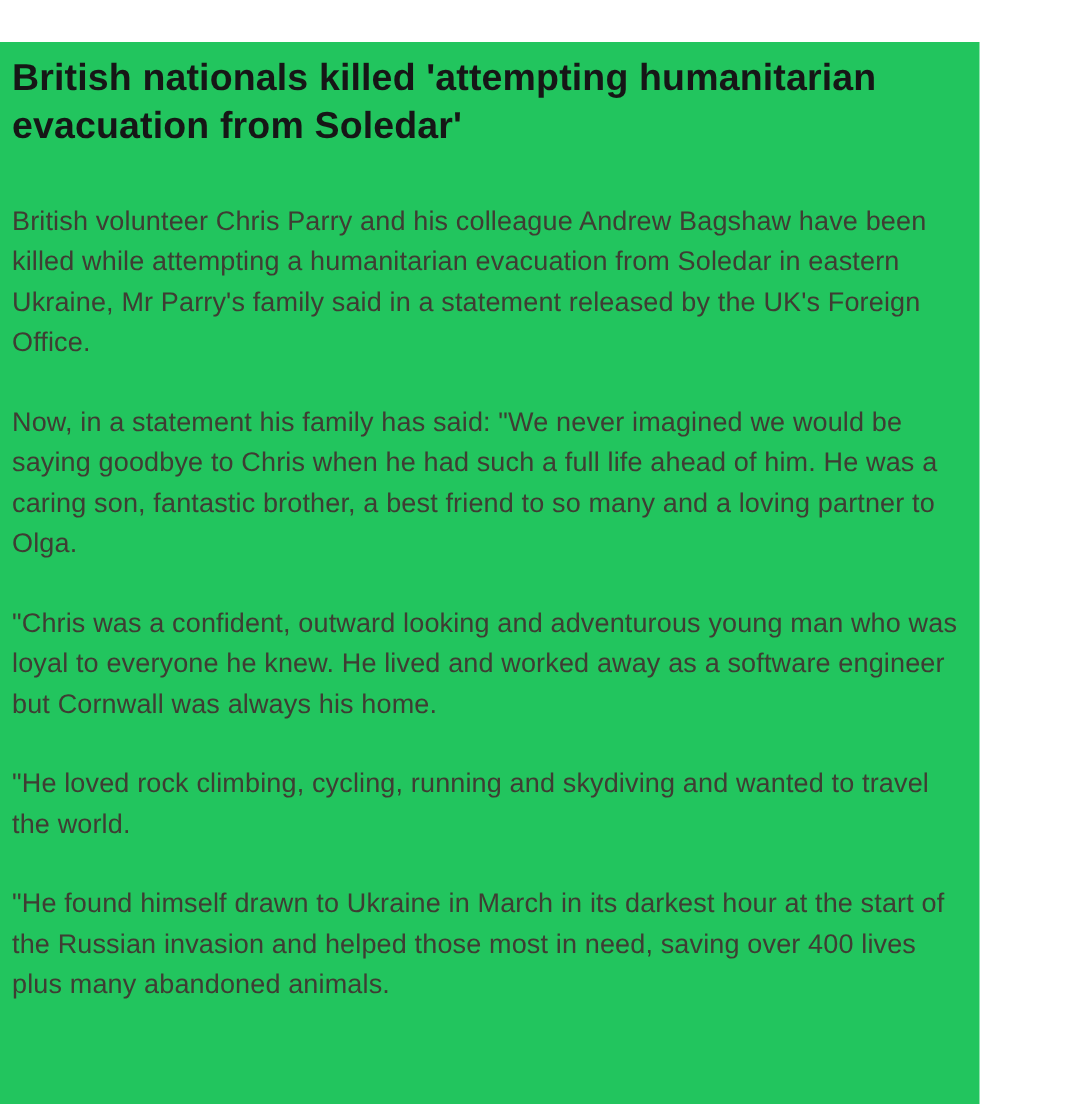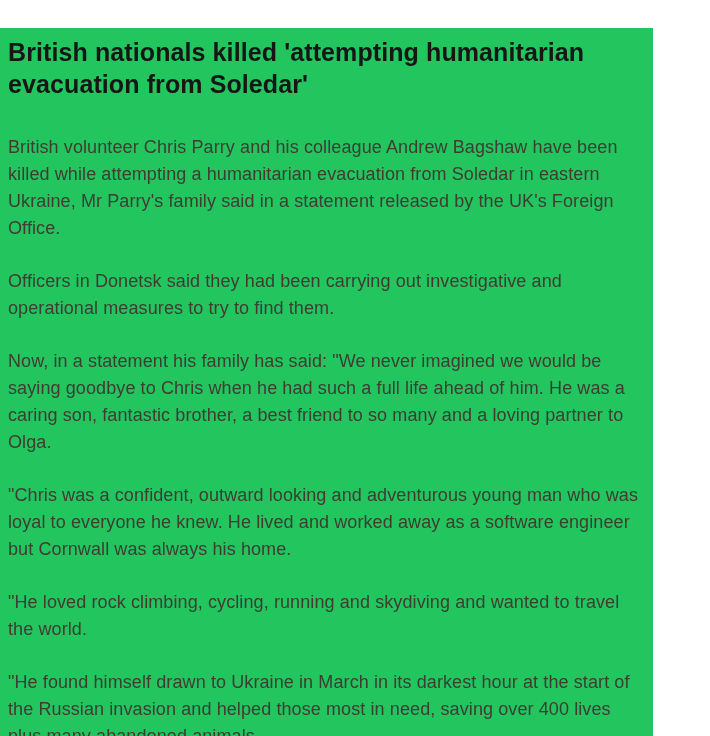--- a/index.html
+++ b/index.html
@@ -50,21 +50,20 @@
 </style>
 </head>
 <body>
 
 <div class="post">
   <h1 class="headline">British nationals killed 'attempting humanitarian evacuation from Soledar'</h1>
 
   <p class="body-para">British volunteer Chris Parry and his colleague Andrew Bagshaw have been killed while attempting a humanitarian evacuation from Soledar in eastern Ukraine, Mr Parry's family said in a statement released by the UK's Foreign Office.</p>
 
 
-  <p class="body-para">Officers in Donetsk said they had been carrying out investigative and operational measures to try to find them.</p>
 
   <p class="body-para">Now, in a statement his family has said: "We never imagined we would be saying goodbye to Chris when he had such a full life ahead of him. He was a caring son, fantastic brother, a best friend to so many and a loving partner to Olga.</p>
 
   <p class="body-para">"Chris was a confident, outward looking and adventurous young man who was loyal to everyone he knew. He lived and worked away as a software engineer but Cornwall was always his home.</p>
 
   <p class="body-para">"He loved rock climbing, cycling, running and skydiving and wanted to travel the world.</p>
 
   <p class="body-para">"He found himself drawn to Ukraine in March in its darkest hour at the start of the Russian invasion and helped those most in need, saving over 400 lives plus many abandoned animals.</p>
 
   <div class="footer-strip"></div>

